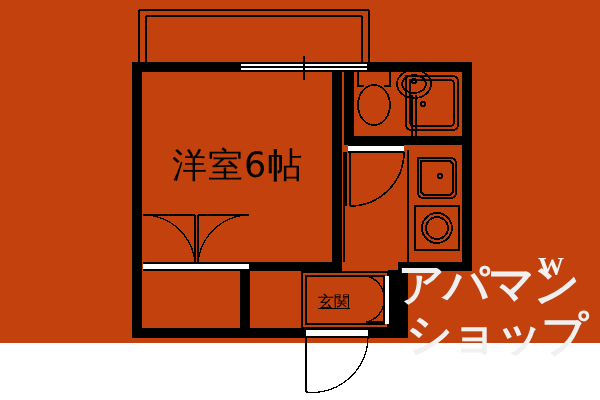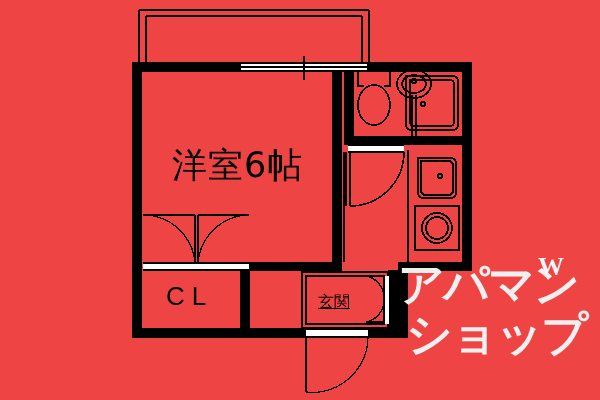--- a/index.html
+++ b/index.html
@@ -9,22 +9,22 @@
   }
   body {
     width: 600px;
     height: 400px;
     font-family: "DejaVu Sans", sans-serif;
     overflow: hidden;
   }
   #plan {
     position: relative;
     width: 600px;
-    height: 400px;
-    background: #ef4444;
+    height: 343px;
+    background: #c2410c;
   }
   #plan svg {
     position: absolute;
     left: 0;
     top: 0;
   }
   .room-label {
     position: absolute;
     font-family: "DejaVu Sans", sans-serif;
     color: #000000;
@@ -234,21 +234,20 @@
     </g>
 
     <g fill="none" stroke="#000" stroke-width="1.5">
       <line x1="344" y1="152" x2="344" y2="262"></line>
     </g>
 
   </svg>
 
   <div class="room-label" id="label-main">洋室6帖</div>
 
-  <div class="room-label" id="label-cl">CL</div>
 
   <div class="room-label" id="label-genkan">玄関</div>
 
   <div id="watermark">
     <div class="wm-line" id="wm-row2">ショップ</div>
     <div class="wm-line" id="wm-row1">アパマン</div>
     <div class="wm-line" id="wm-w">W</div>
   </div>
 
 </div>

